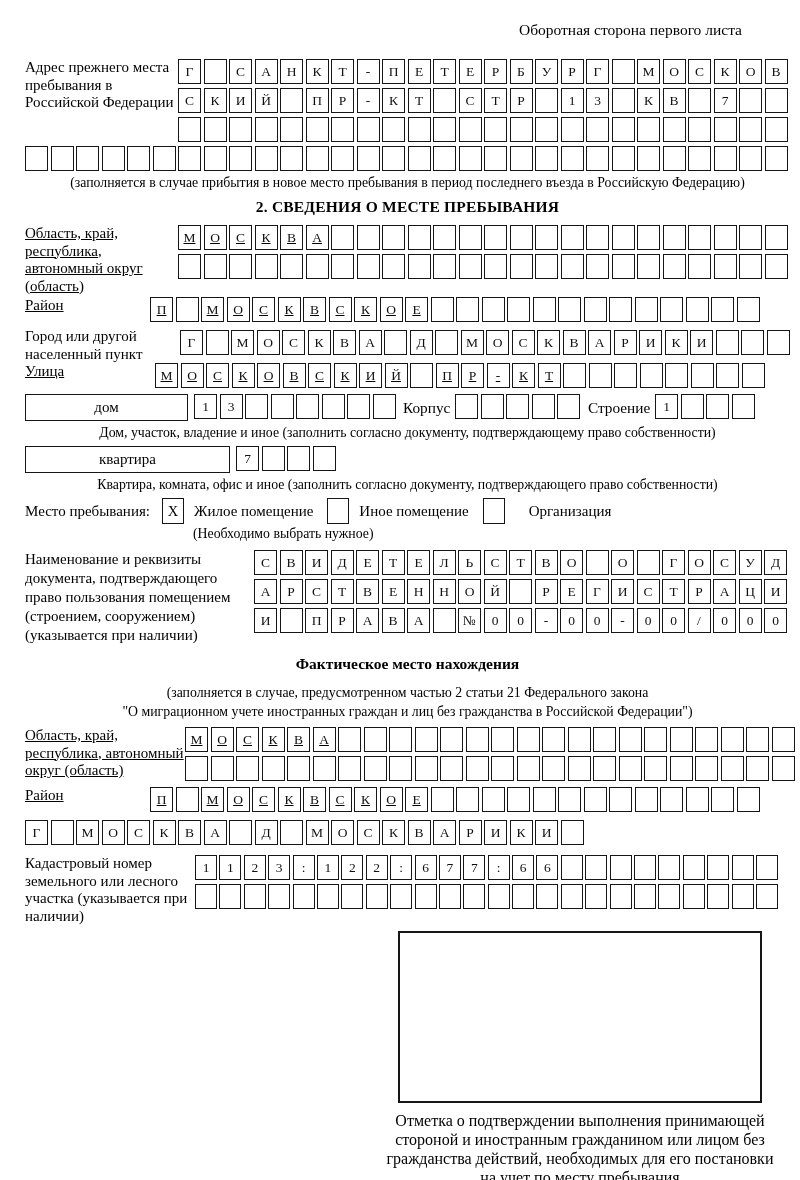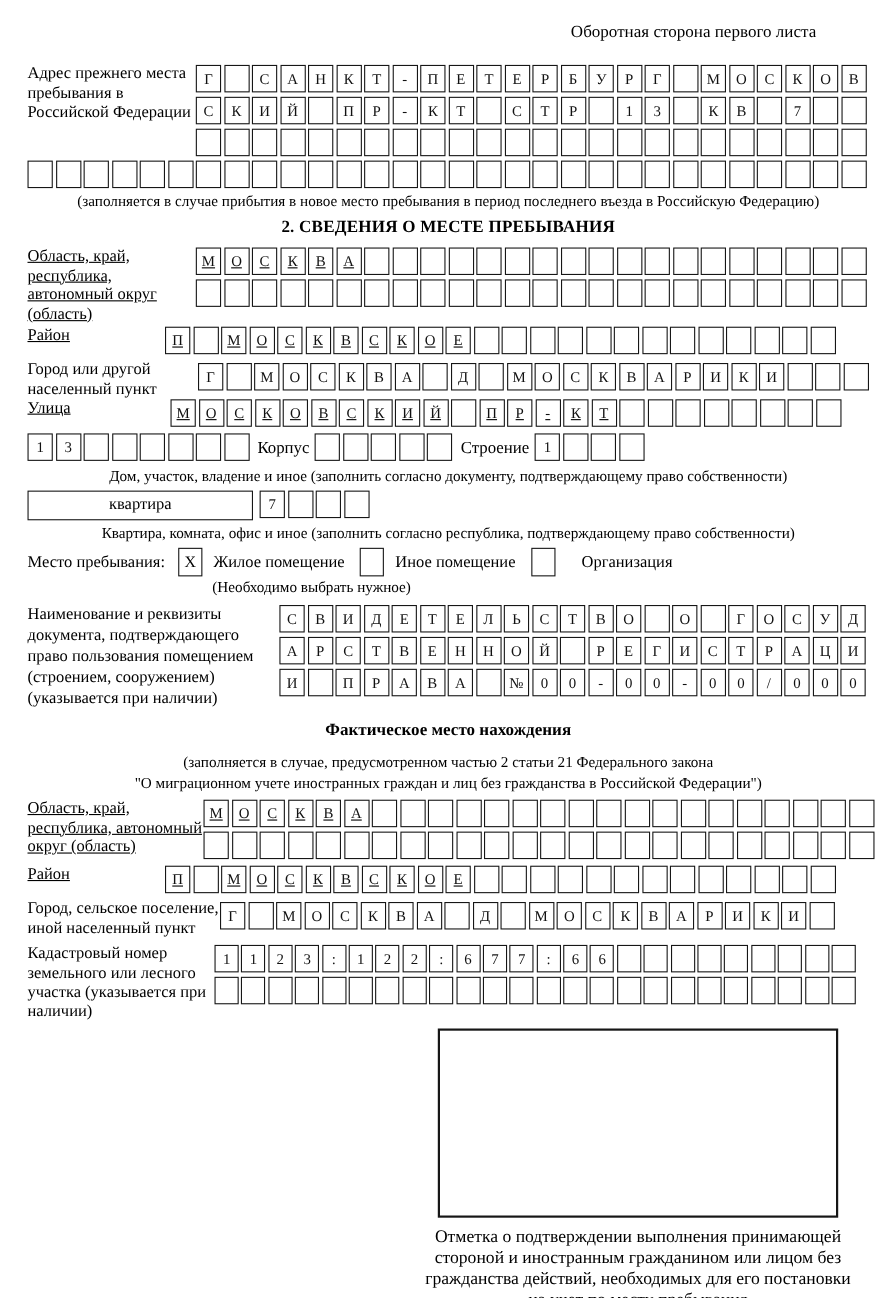--- a/index.html
+++ b/index.html
@@ -343,20 +343,21 @@
         <span class="cell"></span>
         <span class="cell"></span>
         <span class="cell"></span>
         <span class="cell"></span>
         <span class="cell"></span>
         <span class="cell"></span>
       </div>
   </div>
 
   <div class="flexrow">
+    <div class="widebox box-dom">дом</div>
     <div class="cells">
         <span class="cell">1</span>
         <span class="cell">3</span>
         <span class="cell"></span>
         <span class="cell"></span>
         <span class="cell"></span>
         <span class="cell"></span>
         <span class="cell"></span>
         <span class="cell"></span>
       </div>
@@ -380,21 +381,21 @@
 
   <div class="flexrow">
     <div class="widebox box-kv">квартира</div>
     <div class="cells">
         <span class="cell">7</span>
         <span class="cell"></span>
         <span class="cell"></span>
         <span class="cell"></span>
       </div>
   </div>
-  <div class="note">Квартира, комната, офис и иное (заполнить согласно республика, подтверждающему право собственности)</div>
+  <div class="note">Квартира, комната, офис и иное (заполнить согласно документу, подтверждающего право собственности)</div>
 
   <div class="stayrow">
     <span>Место пребывания:</span>
     <span class="gap"></span>
     <span class="checkbox">X</span>
     <span class="opt-label">Жилое помещение</span>
     <span class="checkbox"></span>
     <span class="opt-label">Иное помещение</span>
     <span class="checkbox"></span>
     <span class="opt-label" style="margin-left:24px;">Организация</span>
@@ -564,21 +565,20 @@
         <span class="cell"></span>
         <span class="cell"></span>
         <span class="cell"></span>
         <span class="cell"></span>
         <span class="cell"></span>
         <span class="cell"></span>
       </div>
   </div>
 
   <div class="flexrow">
-    <div class="label w175">Город, сельское поселение, иной населенный пункт</div>
     <div class="cells" style="margin-top:2px;">
         <span class="cell">Г</span>
         <span class="cell"></span>
         <span class="cell">М</span>
         <span class="cell">О</span>
         <span class="cell">С</span>
         <span class="cell">К</span>
         <span class="cell">В</span>
         <span class="cell">А</span>
         <span class="cell"></span>

